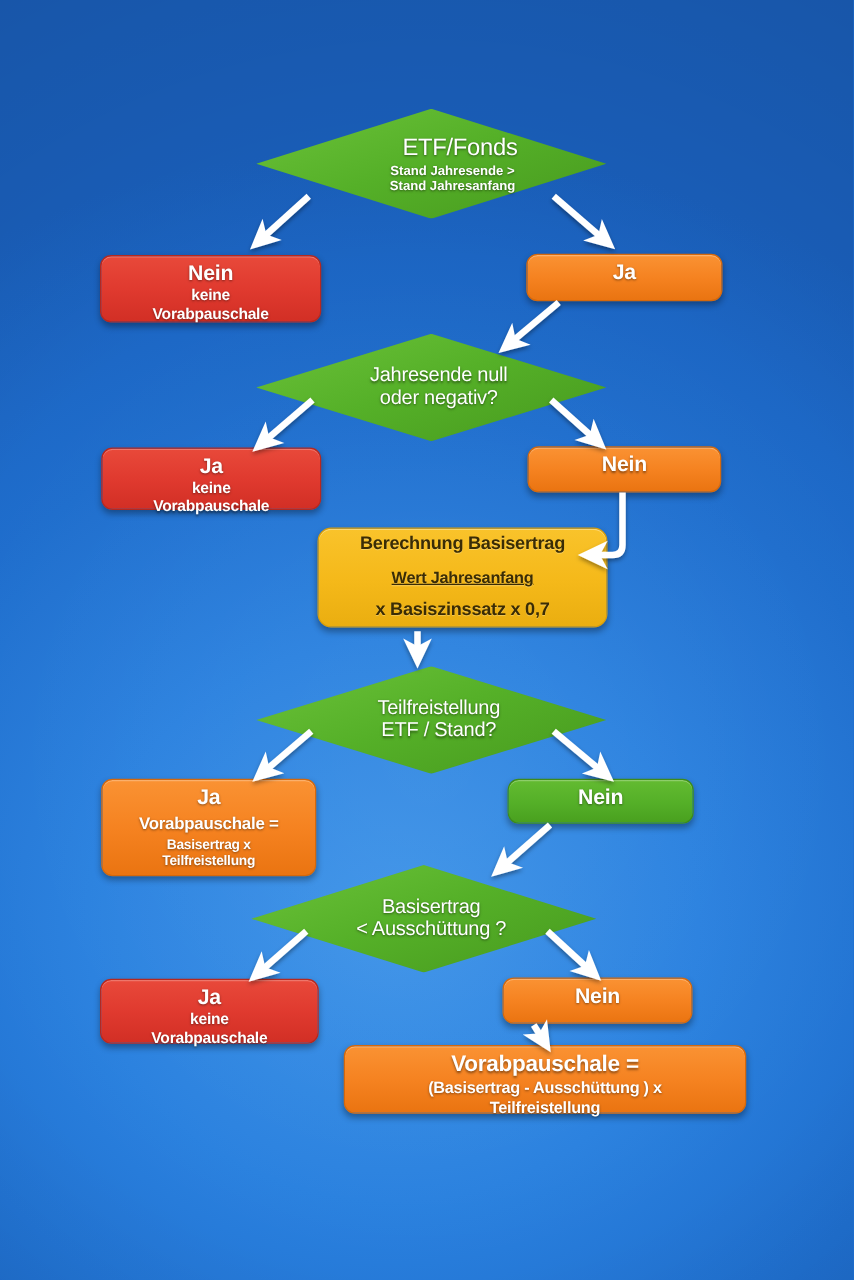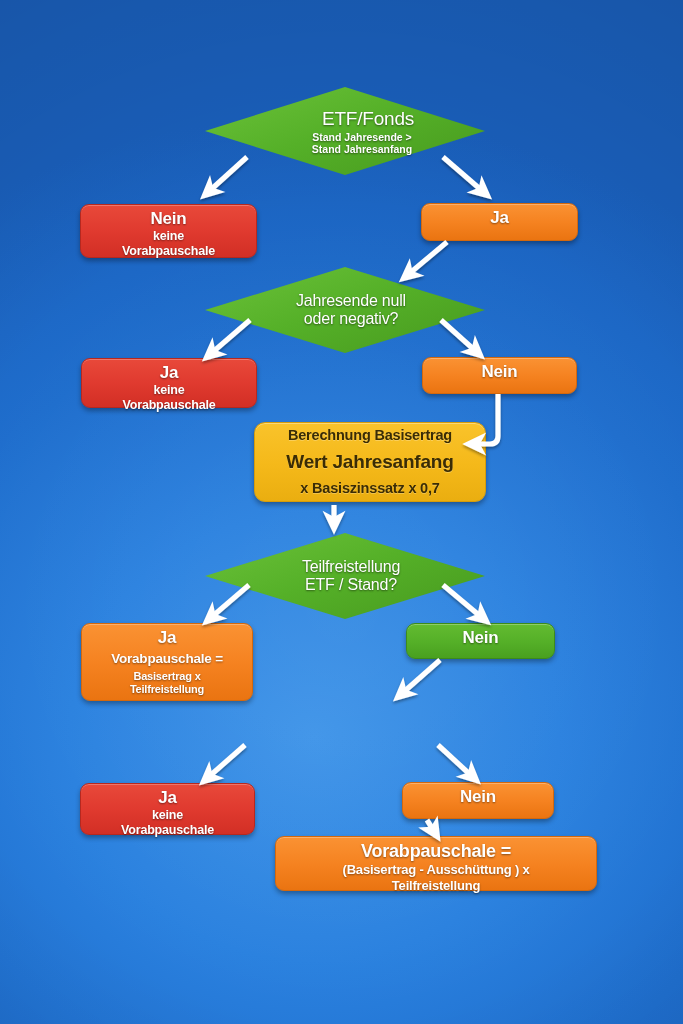--- a/index.html
+++ b/index.html
@@ -211,21 +211,21 @@
     <div class="t-main">Ja</div>
     <div class="t-sub">keine Vorabpauschale</div>
   </div>
 
   <div class="node box orange" style="left:422px; top:357px; width:155px; height:37px;">
     <div class="t-main">Nein</div>
   </div>
 
   <div class="node box yellow" style="left:218px; top:422px; width:232px; height:80px; border-radius:11px;">
     <div class="t-sub" style="font-size:14.5px;">Berechnung Basisertrag</div>
-    <div class="t-sub" style="font-size:19px;">Wert Jahresanfang</div>
+    <div class="t-sub" style="font-size:13px;text-decoration:underline;">Wert Jahresanfang</div>
     <div class="t-sub" style="font-size:14.5px;">x Basiszinssatz x 0,7</div>
   </div>
 
   <div class="node diamond" style="left:205px; top:533px; width:280px; height:86px;">
     <div class="dshape"></div>
     <div class="dlabel">
       <div class="dm">Teilfreistellung</div>
       <div class="dm">ETF / Stand?</div>
     </div>
   </div>
@@ -233,20 +233,27 @@
   <div class="node box orange" style="left:81px; top:623px; width:172px; height:78px;">
     <div class="t-main">Ja</div>
     <div class="t-sub" style="font-size:13.5px;">Vorabpauschale =</div>
     <div class="t-sub2">Basisertrag x Teilfreistellung</div>
   </div>
 
   <div class="node box green" style="left:406px; top:623px; width:149px; height:36px;">
     <div class="t-main">Nein</div>
   </div>
 
+  <div class="node diamond" style="left:201px; top:692px; width:276px; height:86px;">
+    <div class="dshape"></div>
+    <div class="dlabel">
+      <div class="dm">Basisertrag</div>
+      <div class="dm">&lt; Ausschüttung ?</div>
+    </div>
+  </div>
 
   <div class="node box red" style="left:80px; top:783px; width:175px; height:52px;">
     <div class="t-main">Ja</div>
     <div class="t-sub">keine Vorabpauschale</div>
   </div>
 
   <div class="node box orange" style="left:402px; top:782px; width:152px; height:37px;">
     <div class="t-main">Nein</div>
   </div>
 

